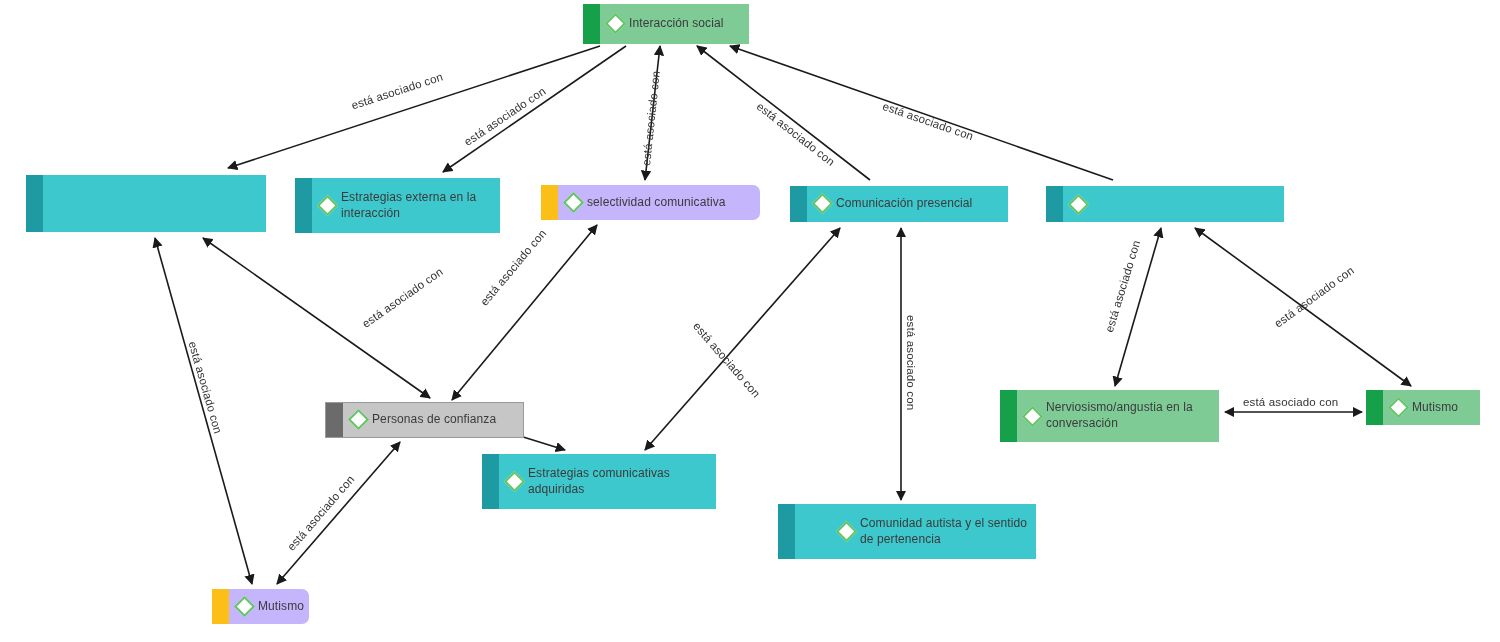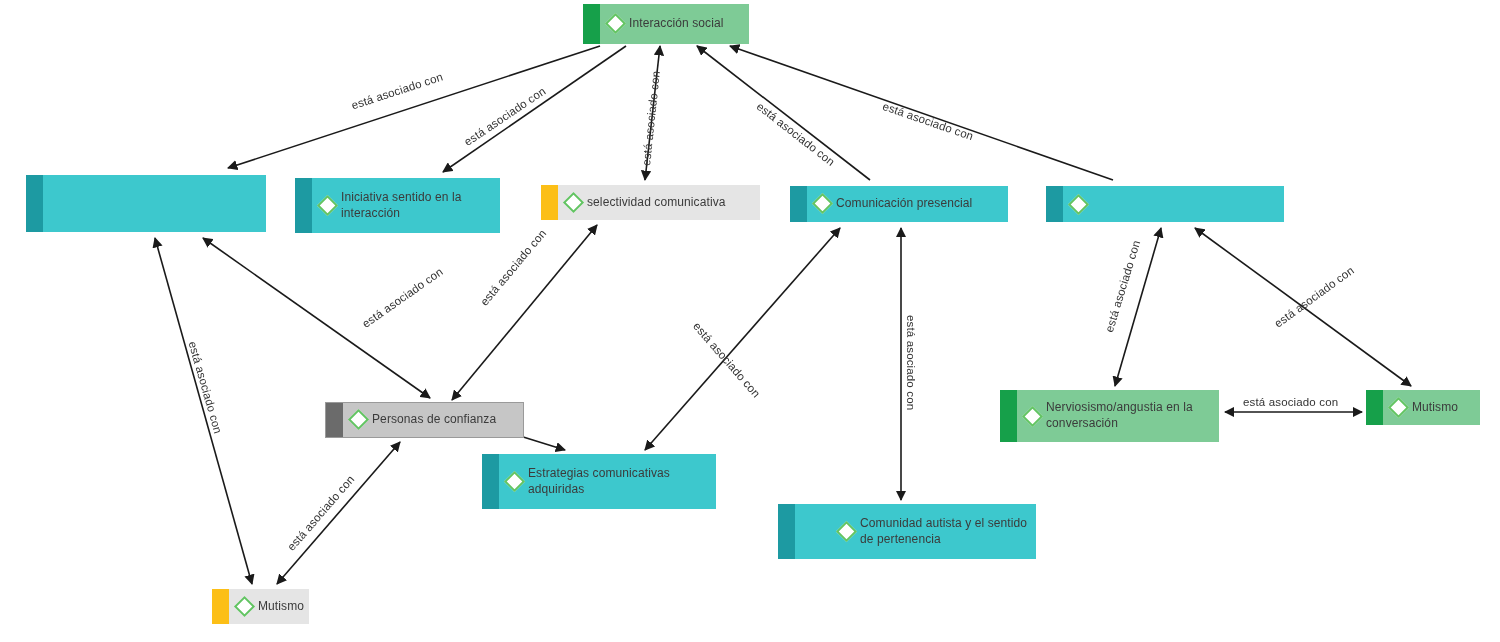--- a/index.html
+++ b/index.html
@@ -65,21 +65,21 @@
     border: 2px solid #62c462;
     box-sizing: border-box;
     margin-right: 1px;
   }
 
   
   .n-teal { background: #3dc8cd; }
   .n-teal .bar { background: #1d9aa2; }
   .n-green { background: #7ecb96; }
   .n-green .bar { background: #16a04a; }
-  .n-yellow { background: #e5e5e5; }
+  .n-yellow { background: #c4b5fd; border-radius: 7px; }
   .n-yellow .bar { background: #fcbf17; }
   .n-gray { background: #c6c6c6; border: 1px solid #9a9a9a; }
   .n-gray .bar { background: #6b6b6b; }
 
   .edge-label {
     position: absolute;
     font-size: 11.5px;
     color: #333333;
     white-space: nowrap;
     transform-origin: 0 0;
@@ -127,21 +127,21 @@
           <span class="label">Interacción social</span>
         </div>
       </div>
       <div class="node n-teal" style="left: 26px; top: 175px; width: 240px; min-height: 57px;">
         <div class="bar"></div>
       </div>
       <div class="node n-teal" style="left: 295px; top: 178px; width: 205px; min-height: 55px;">
         <div class="bar"></div>
         <div class="inner">
           <span class="dia"></span>
-          <span class="label">Iniciativa sentido en la interacción</span>
+          <span class="label">Estrategias externa en la interacción</span>
         </div>
       </div>
       <div class="node n-yellow" style="left: 541px; top: 185px; width: 219px; min-height: 35px;">
         <div class="bar"></div>
         <div class="inner">
           <span class="dia"></span>
           <span class="label">selectividad comunicativa</span>
         </div>
       </div>
       <div class="node n-teal" style="left: 790px; top: 186px; width: 218px; min-height: 36px;">

